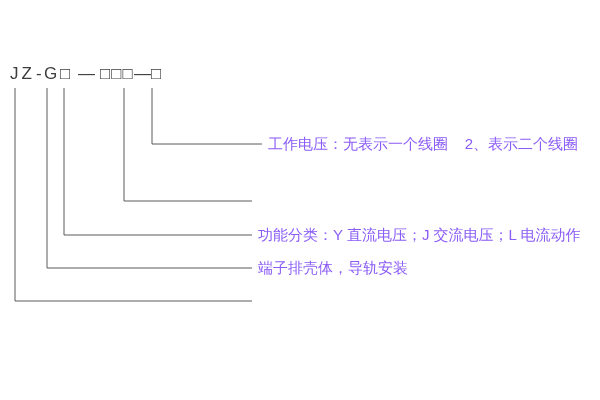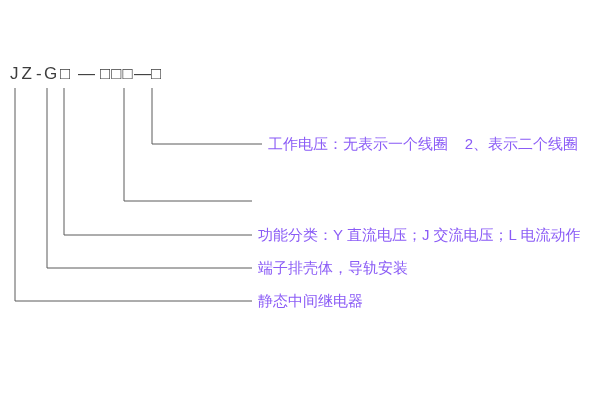--- a/index.html
+++ b/index.html
@@ -62,15 +62,14 @@
     <polyline points="15,88 15,301 252,301"></polyline>
     <polyline points="47,88 47,268 252,268"></polyline>
     <polyline points="64,88 64,235 252,235"></polyline>
     <polyline points="124,88 124,201 252,201"></polyline>
     <polyline points="152,88 152,144 262,144"></polyline>
   </svg>
 
   <div class="label" style="left:268px; top:136px;">工作电压：无表示一个线圈    2、表示二个线圈</div>
   <div class="label" style="left:258px; top:227px;">功能分类：Y 直流电压；J 交流电压；L 电流动作</div>
   <div class="label" style="left:258px; top:260px;">端子排壳体，导轨安装</div>
-  <div class="label" style="left:258px; top:293px;">静态中间继电器</div>
 
 </div>
 
 </body></html>

